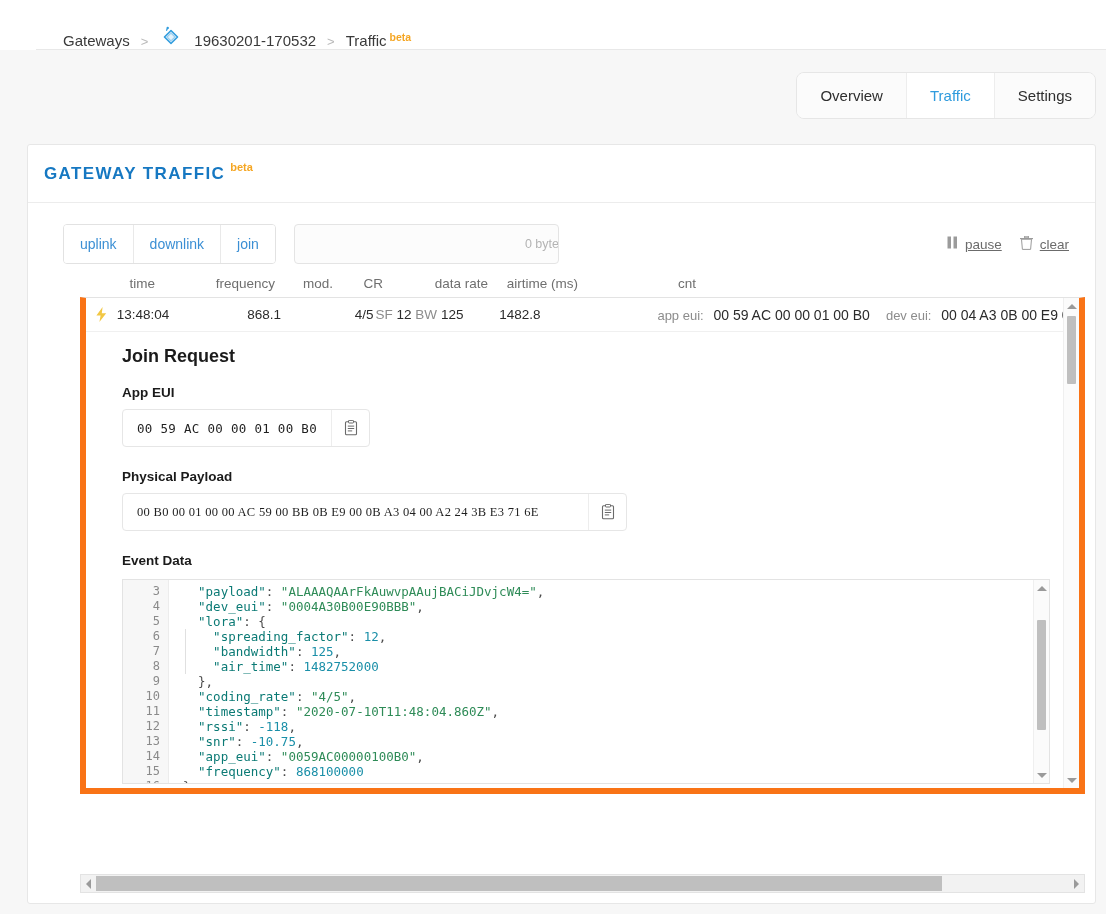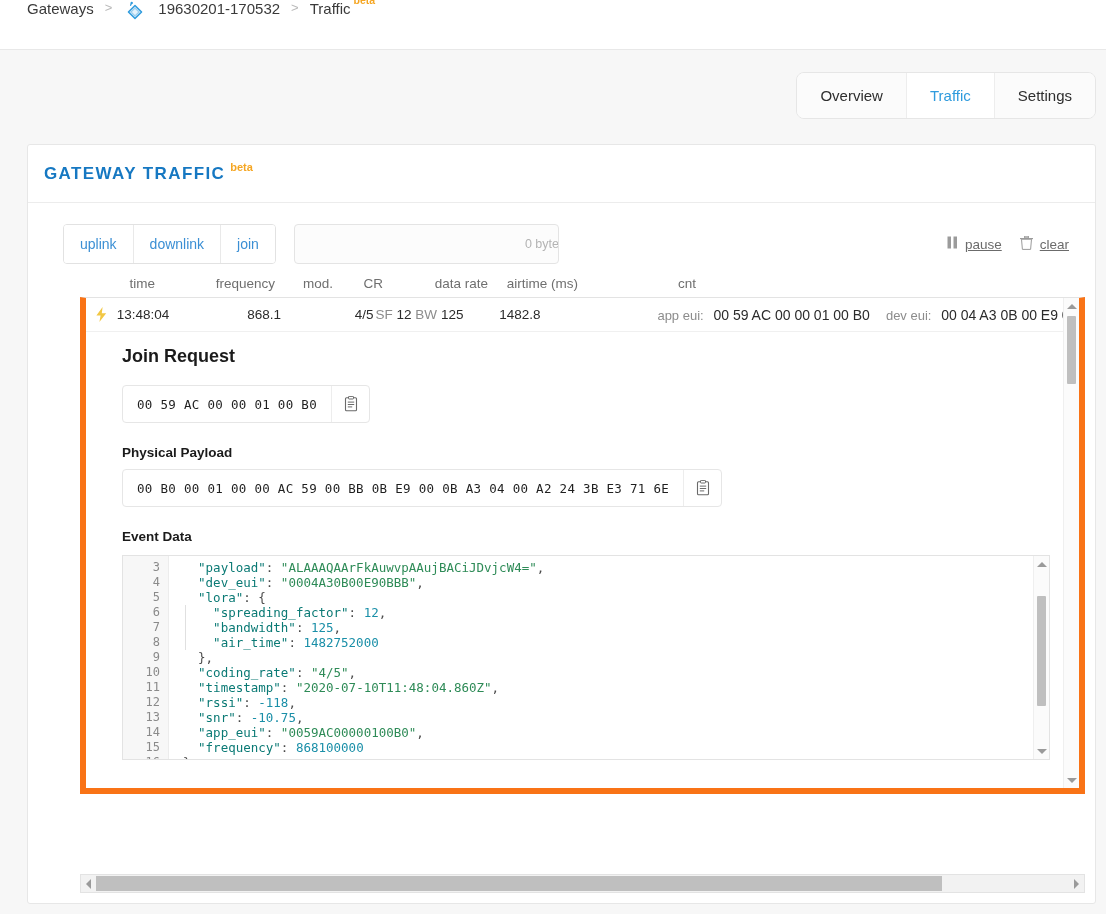--- a/index.html
+++ b/index.html
@@ -10,22 +10,23 @@
     font-family: "Liberation Sans", sans-serif;
     overflow: hidden;
   }
 
   
   #breadcrumb-bar {
     height: 50px;
     background: #ffffff;
     border-bottom: 1px solid #e8e8e8;
     display: flex;
-    align-items: flex-start;
-    padding: 0 0 0 27px;
+    align-items: flex-end;
+    padding: 12px 0 0 27px;
+    margin-left: 36px;
   }
   .crumb {
     font-size: 15px;
     color: #3a3a3a;
     white-space: nowrap;
   }
   .crumb.link { color: #3a3a3a; text-decoration: none; cursor: pointer; }
   .crumb-sep {
     color: #b9b9b9;
     font-size: 13px;
@@ -286,21 +287,21 @@
   }
   .copy-btn {
     width: 38px;
     display: flex;
     align-items: center;
     justify-content: center;
     border-left: 1px solid #ededed;
     cursor: pointer;
   }
   .w-eui .field-val { min-width: 205px; }
-  .w-pp .field-val { min-width: 465px; }
+  .w-pp .field-val { min-width: 465px; font-family: Liberation Serif, serif; }
 
   
   #editor {
     position: relative;
     margin-top: 2px;
     width: 928px;
     height: 205px;
     border: 1px solid #e3e3e3;
     background: #ffffff;
     overflow: hidden;
@@ -506,20 +507,21 @@
         <div class="eui-group">
           <span class="eui-label">dev eui:</span>
           <span class="eui-val">00 04 A3 0B 00 E9 0B</span>
         </div>
       </div>
 
       <div id="detail-panel">
         <div id="detail-title">Join Request</div>
 
 
+        <div class="field-label">App EUI</div>
         <div class="field-box w-eui">
           <div class="field-val">00 59 AC 00 00 01 00 B0</div>
           <div class="copy-btn">
             <svg width="14" height="16" viewBox="0 0 14 16">
               <rect x="1.5" y="1.8" width="11" height="13" rx="1" fill="#fff" stroke="#6a6a6a" stroke-width="1.1"></rect>
               <rect x="4.5" y="0.4" width="5" height="2.6" rx="0.6" fill="#fff" stroke="#6a6a6a" stroke-width="1"></rect>
               <rect x="3.8" y="5.6" width="6.4" height="1" fill="#6a6a6a"></rect>
               <rect x="3.8" y="8" width="6.4" height="1" fill="#6a6a6a"></rect>
               <rect x="3.8" y="10.4" width="4.4" height="1" fill="#6a6a6a"></rect>
             </svg>

